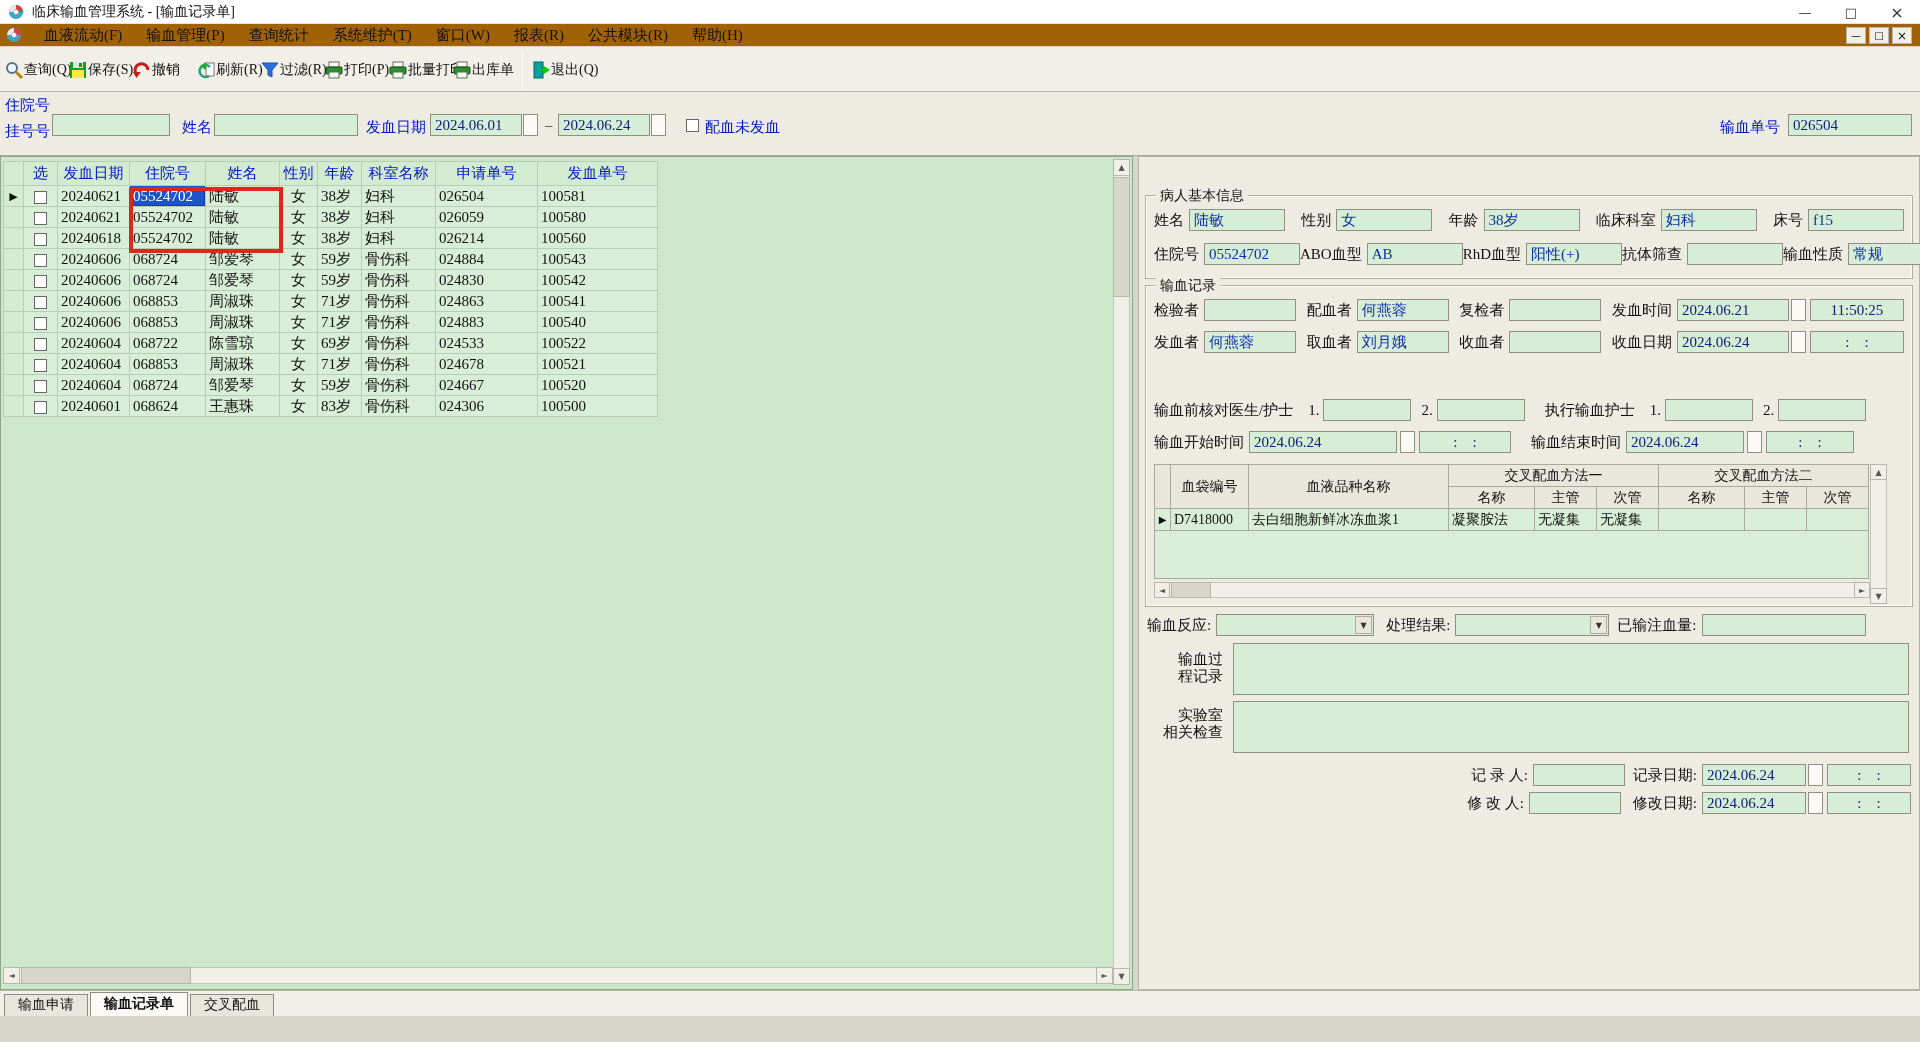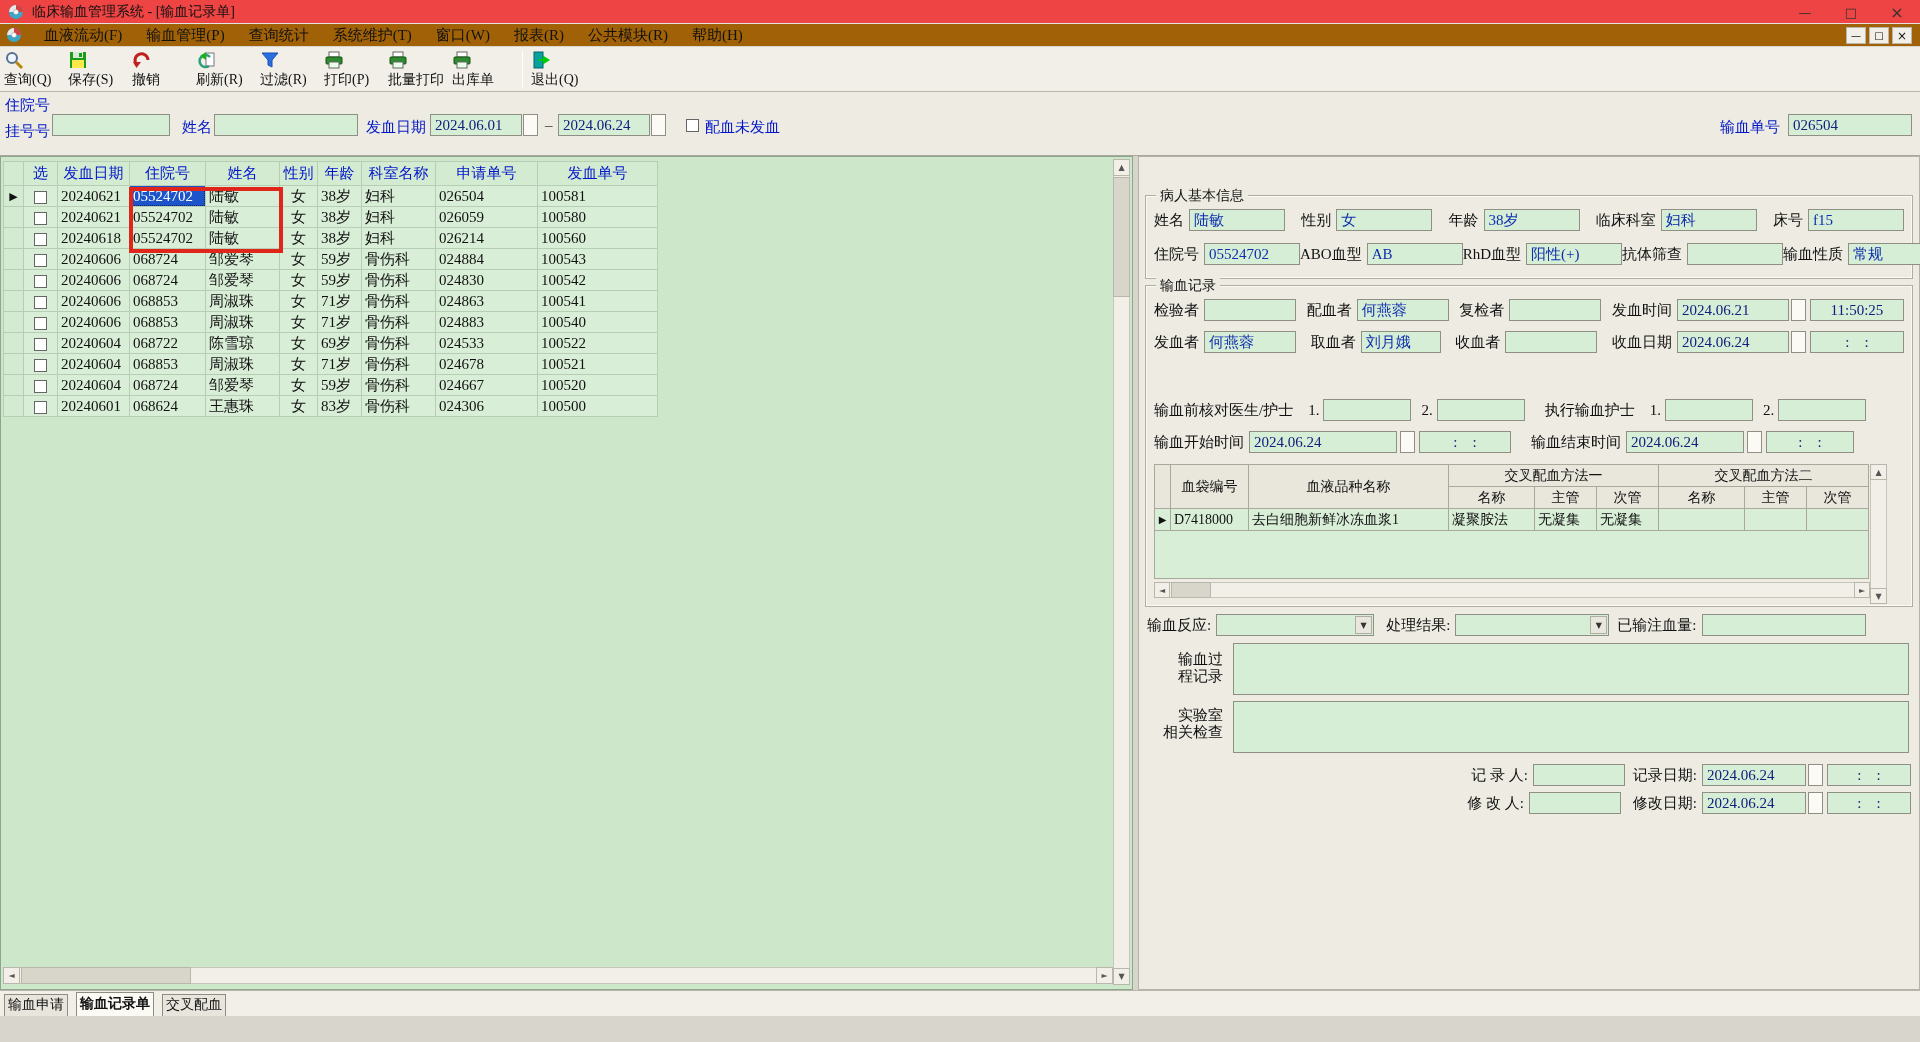--- a/index.html
+++ b/index.html
@@ -1,36 +1,36 @@
 <!DOCTYPE html>
 <html><head>
 <meta charset="utf-8">
 <style>
   * { margin:0; padding:0; box-sizing:border-box; }
   html,body { width:1920px; height:1042px; overflow:hidden; }
   body { font-family:"Liberation Serif","DejaVu Serif",serif; font-size:15px; color:#111; background:#d8d5cc; }
   .window { position:relative; width:1920px; height:1042px; background:#d8d5cc; }
 
   
-  .titlebar { position:absolute; left:0; top:0; width:1920px; height:24px; background:#ef4444; display:flex; align-items:center; border-bottom:1px solid #e3e3e3; }
+  .titlebar { position:absolute; left:0; top:0; width:1920px; height:24px; background:#ffffff; display:flex; align-items:center; border-bottom:1px solid #e3e3e3; }
   .titlebar .app-icon { width:18px; height:16px; margin:0 6px 0 8px; display:inline-flex; }
   .titlebar .title-text { font-size:14px; color:#111; }
   .win-controls { position:absolute; right:0; top:0; height:24px; display:flex; }
   .wbtn { width:46px; height:24px; display:flex; align-items:center; justify-content:center; font-size:13px; color:#333; font-family:"DejaVu Sans",sans-serif; cursor:default; }
 
   
   .menubar { position:absolute; left:0; top:24px; width:1920px; height:23px; background:#a16207; display:flex; align-items:center; border-bottom:1px solid #d9d6cc; }
   .menubar .app-icon { width:18px; height:16px; margin:0 8px 0 6px; display:inline-flex; }
   .menu-item { padding:0 12px; font-size:15px; color:#111; height:23px; line-height:23px; }
   .mdi-controls { position:absolute; right:8px; top:3px; display:flex; gap:3px; }
   .mdi-btn { width:20px; height:17px; border:1px solid #b9b6ac; background:#f1efe8; font-size:10px; display:flex; align-items:center; justify-content:center; font-family:"DejaVu Sans",sans-serif; }
 
   
   .toolbar { position:absolute; left:0; top:47px; width:1920px; height:45px; background:#f1efe8; border-bottom:1px solid #b8b5ab; display:flex; align-items:flex-start; padding:2px 0 0 4px; }
-  .tb-btn { width:62px; height:41px; display:flex; flex-direction:column; justify-content:flex-start; margin-right:2px; }
+  .tb-btn { width:62px; height:41px; display:flex; flex-direction:row; align-items:center; justify-content:flex-start; margin-right:2px; }
   .tb-icon { width:20px; height:20px; margin-top:1px; }
   .tb-icon svg { width:20px; height:20px; }
   .tb-label { font-size:14px; color:#111; margin-top:1px; white-space:nowrap; }
   .tb-sep { width:1px; height:38px; background:#b2afa5; border-right:1px solid #fff; margin:2px 8px 0 6px; }
 
   
   .filterbar { position:absolute; left:0; top:92px; width:1920px; height:64px; background:#edebe2; border-bottom:1px solid #a9a69c; }
   .f-label { position:absolute; font-size:15px; color:#0016c8; white-space:nowrap; }
   .box { display:inline-block; height:22px; line-height:20px; background:#d6edd6; border:1px solid #8f8f85; padding:0 4px; white-space:pre; overflow:hidden; font-size:15px; }
   .abox { position:absolute; }
@@ -75,21 +75,21 @@
   .xm-table td { background:#d8eed6; }
   .xm-table td.mkc { text-align:center; font-size:10px; padding:0; }
   .xm-table td.fill { height:48px; }
   .combo { display:inline-flex; height:22px; background:#d6edd6; border:1px solid #8f8f85; align-items:center; justify-content:flex-end; }
   .combo .dd { width:17px; height:18px; margin-right:1px; background:#e9e6dd; border:1px solid #b0ada2; font-size:8px; color:#333; display:flex; align-items:center; justify-content:center; font-family:"DejaVu Sans",sans-serif; }
   .bigbox { position:absolute; background:#d6edd6; border:1px solid #8f8f85; }
   .two-line-lbl { position:absolute; font-size:15px; color:#111; line-height:17px; text-align:right; }
 
   
   .tabbar { position:absolute; left:0; top:990px; width:1920px; height:26px; background:#f1efe8; border-top:1px solid #b8b5ab; padding-left:4px; display:flex; align-items:flex-end; }
-  .tab { height:22px; line-height:20px; padding:0 3px; font-size:14px; border:1px solid #8f8c82; border-bottom:none; background:#e8e5dc; margin-right:8px; }
+  .tab { height:22px; line-height:20px; padding:0 13px; font-size:14px; border:1px solid #8f8c82; border-bottom:none; background:#e8e5dc; margin-right:2px; }
   .tab.active { background:#fbfaf5; font-weight:bold; height:24px; line-height:22px; }
 
   
   .statusbar { position:absolute; left:0; top:1016px; width:1920px; height:26px; background:#f1efe8; display:flex; }
   .status-cell { height:22px; margin-top:2px; margin-left:2px; border:1px solid #c2bfb5; box-shadow:inset 1px 1px 0 #dddacf; font-size:14px; padding:1px 5px; white-space:nowrap; overflow:hidden; }
 </style>
 </head>
 <body>
 
 <div class="window">
@@ -474,21 +474,21 @@
             <span class="box dateval" style="width:94px;margin-left:4px;text-align:center;">11:50:25</span>
           </span>
       </div>
       <div class="frow sb-between" style="top:44px;">
         <span class="fld">
             <span class="lbl">发血者</span>
             <span class="box val" style="width:92px;">何燕蓉</span>
           </span>
         <span class="fld">
             <span class="lbl">取血者</span>
-            <span class="box val" style="width:80px;">刘月娥</span>
+            <span class="box val" style="width:92px;">刘月娥</span>
           </span>
         <span class="fld">
             <span class="lbl">收血者</span>
             <span class="box val" style="width:92px;"></span>
           </span>
         <span class="fld">
             <span class="lbl">收血日期</span>
             <span class="box dateval" style="width:112px;">2024.06.24</span>
             <span class="spinbox" style="position:static;margin-left:2px;"></span>
             <span class="box dateval" style="width:94px;margin-left:4px;text-align:center;">:    :</span>

